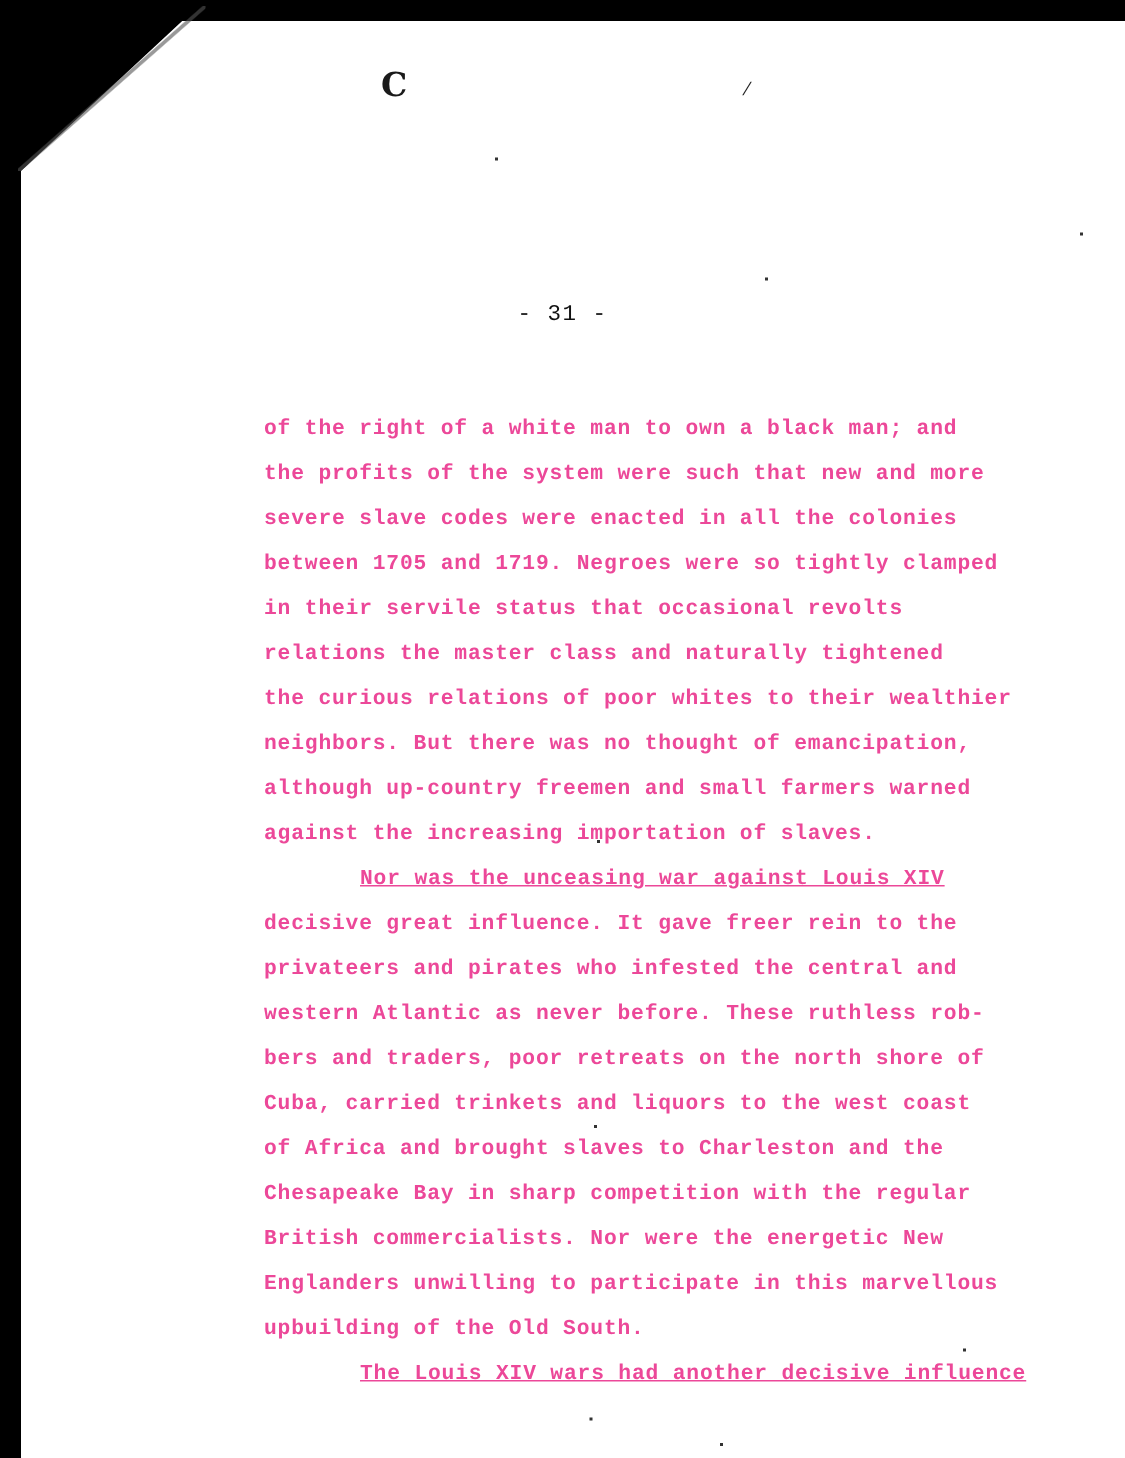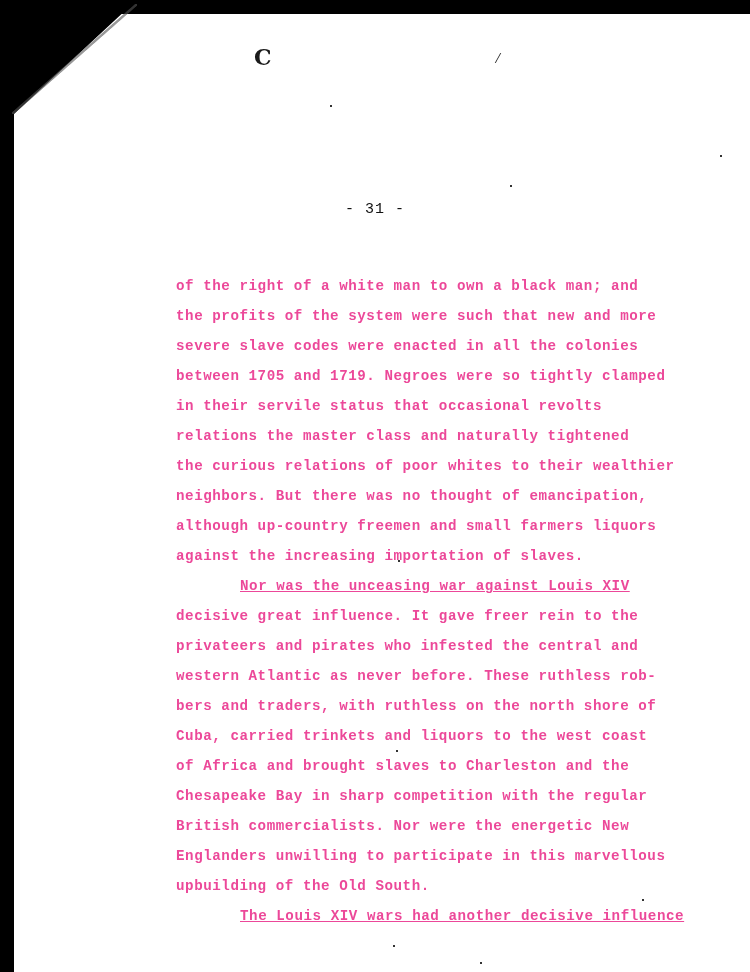--- a/index.html
+++ b/index.html
@@ -103,27 +103,27 @@
 
 <div class="body-text">
   <div class="line">of the right of a white man to own a black man; and</div>
   <div class="line">the profits of the system were such that new and more</div>
   <div class="line">severe slave codes were enacted in all the colonies</div>
   <div class="line">between 1705 and 1719. Negroes were so tightly clamped</div>
   <div class="line">in their servile status that occasional revolts</div>
   <div class="line">relations the master class and naturally tightened</div>
   <div class="line">the curious relations of poor whites to their wealthier</div>
   <div class="line">neighbors. But there was no thought of emancipation,</div>
-  <div class="line">although up-country freemen and small farmers liquors</div>
+  <div class="line">although up-country freemen and small farmers warned</div>
   <div class="line">against the increasing importation of slaves.</div>
   <div class="line indent">Nor was the unceasing war against Louis XIV</div>
   <div class="line">decisive great influence. It gave freer rein to the</div>
   <div class="line">privateers and pirates who infested the central and</div>
   <div class="line">western Atlantic as never before. These ruthless rob-</div>
-  <div class="line">bers and traders, with ruthless on the north shore of</div>
+  <div class="line">bers and traders, poor retreats on the north shore of</div>
   <div class="line">Cuba, carried trinkets and liquors to the west coast</div>
   <div class="line">of Africa and brought slaves to Charleston and the</div>
   <div class="line">Chesapeake Bay in sharp competition with the regular</div>
   <div class="line">British commercialists. Nor were the energetic New</div>
   <div class="line">Englanders unwilling to participate in this marvellous</div>
   <div class="line">upbuilding of the Old South.</div>
   <div class="line indent">The Louis XIV wars had another decisive influence</div>
 </div>
 
 <div class="speck" style="left:330px;top:105px"></div>

